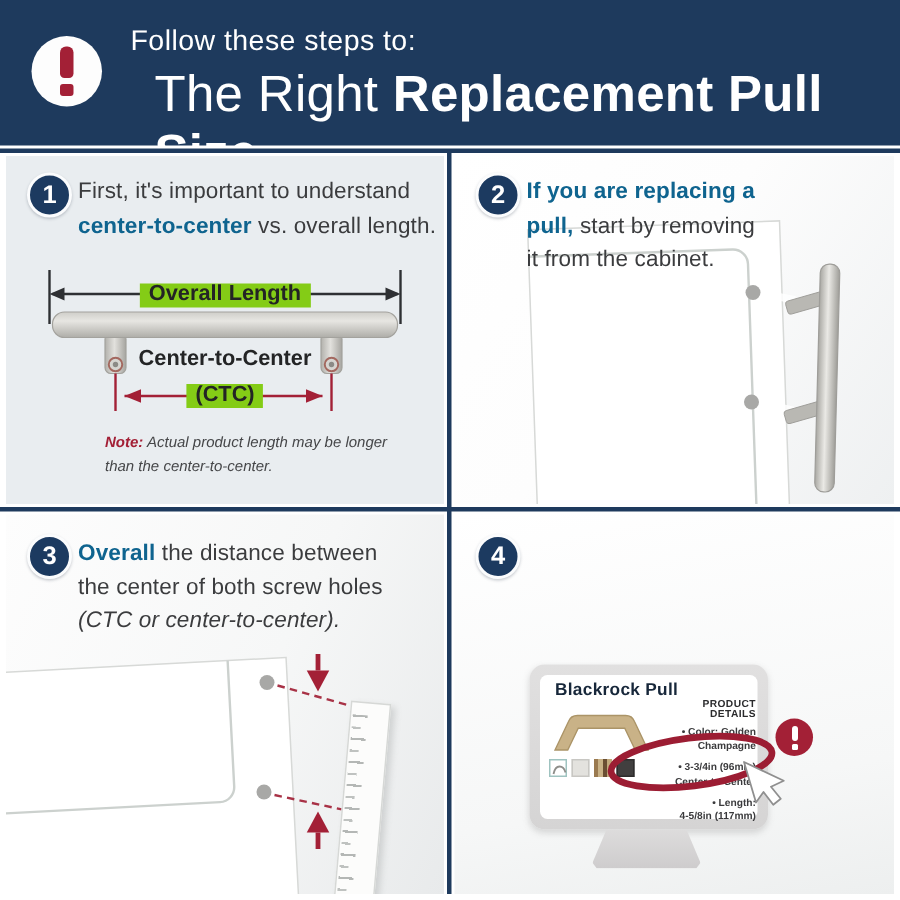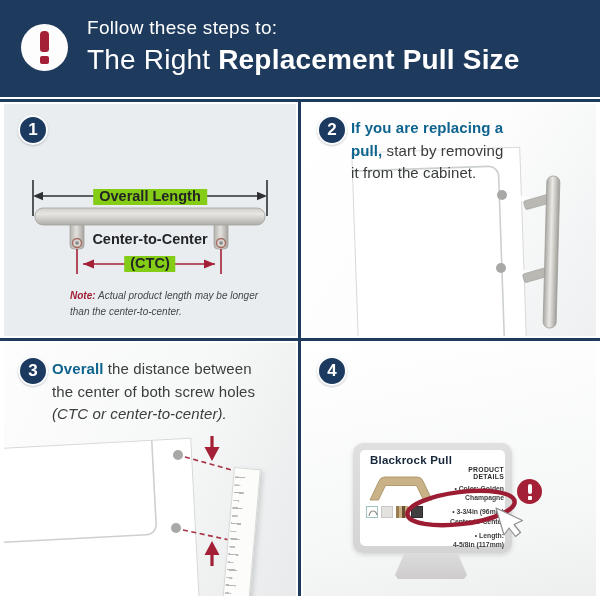--- a/index.html
+++ b/index.html
@@ -8,21 +8,21 @@
 
   
   .header { position:absolute; left:0; top:0; width:600px; height:97px; background:#1e3a5d;
             display:flex; align-items:center;padding-left:12px; }
   .alert-badge { position:absolute; left:21px; top:24px; width:47px; height:47px; border-radius:50%;
                  background:#fdfdfd; display:flex; flex-direction:column; align-items:center; justify-content:center; }
   .alert-bar { width:9px; height:21px; background:#a32036; border-radius:4px 4px 3px 3px; }
   .alert-dot { width:9px; height:8px; background:#a32036; border-radius:2px; margin-top:4px; }
   .titles { position:absolute; left:87px; top:17px; color:#fff; }
   .pretitle { font-size:19px; font-weight:400; letter-spacing:.3px; }
-  .maintitle { font-size:28px; font-weight:400; margin-top:5px; letter-spacing:.2px; }
+  .maintitle { font-size:34px; font-weight:400; margin-top:5px; letter-spacing:.2px;margin-left:16px; }
   .maintitle b { font-weight:700; }
 
   
   .hline { position:absolute; left:0; top:99px; width:600px; height:3px; background:#1e3a5d; }
   .hline2 { position:absolute; left:0; top:338px; width:600px; height:3px; background:#1e3a5d; }
   .vline { position:absolute; left:298px; top:102px; width:3px; height:494px; background:#1e3a5d; }
 
   
   .panel { position:absolute; overflow:hidden; }
   .p1 { left:4px; top:104px; width:292px; height:232px; background:#e9edf0; }
@@ -100,20 +100,24 @@
       <div class="maintitle"><span>The Right </span><b>Replacement Pull Size</b></div>
     </div>
   </div>
 
   <div class="hline"></div>
   <div class="hline2"></div>
   <div class="vline"></div>
 
   <div class="panel p1">
     <div class="stepnum" style="left:14px;top:11px;">1</div>
+    <div class="steptext" style="left:48px;top:13px;">
+      <span>First, it's important to understand</span><br>
+      <span class="em">center-to-center</span><span> vs. overall length.</span>
+    </div>
 
     <svg class="ill" width="292" height="232" viewBox="0 0 292 232">
       <defs>
         <linearGradient id="barGrad" x1="0" y1="0" x2="0" y2="1">
           <stop offset="0" stop-color="#cfcec9"></stop>
             <stop offset="0.35" stop-color="#e7e6e2"></stop>
             <stop offset="1" stop-color="#aeada8"></stop>
         </linearGradient>
         <linearGradient id="postGrad" x1="0" y1="0" x2="1" y2="0">
           <stop offset="0" stop-color="#b2b1ac"></stop>

